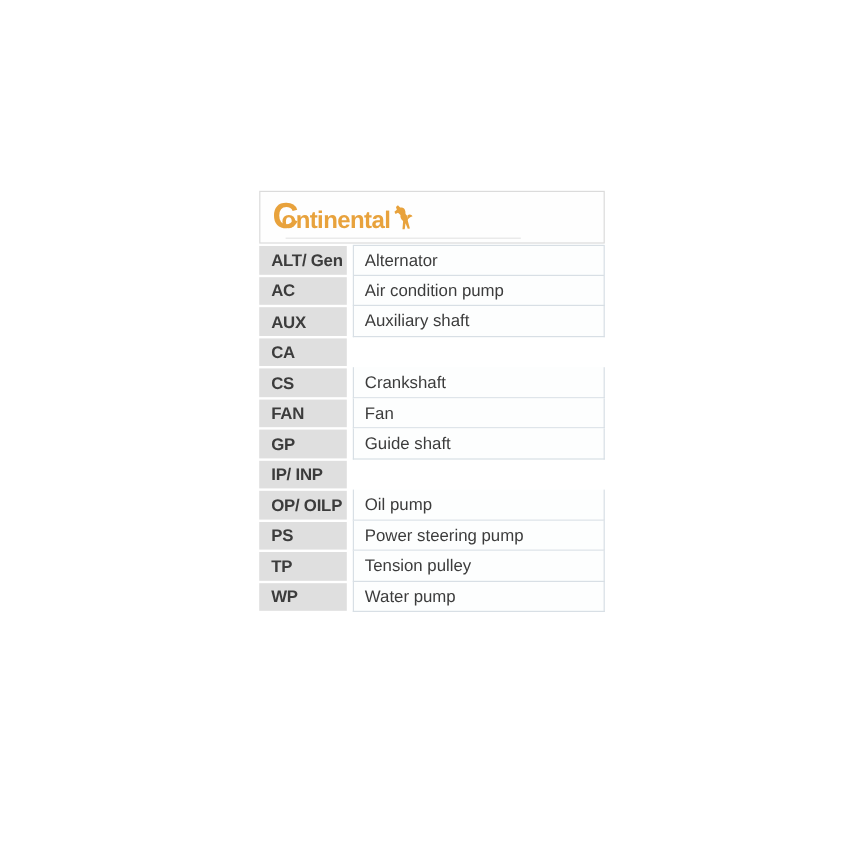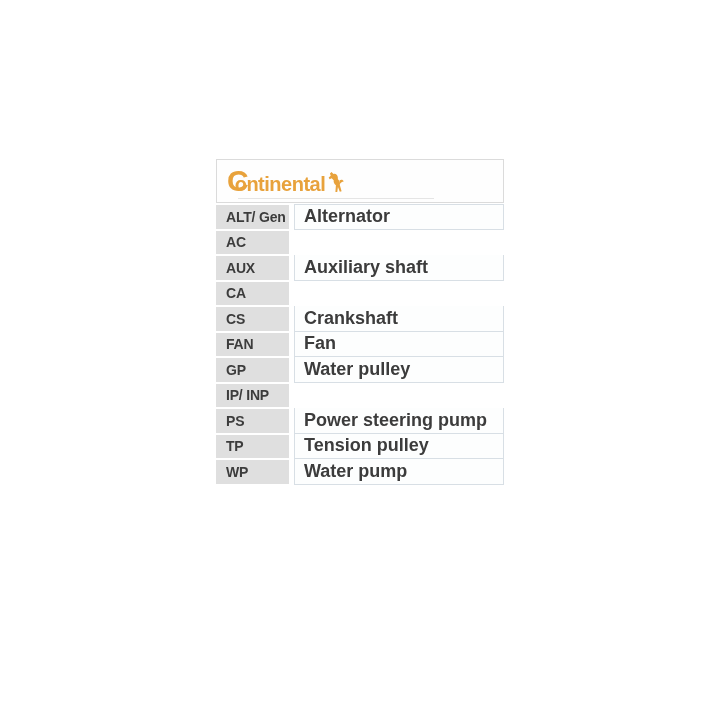--- a/index.html
+++ b/index.html
@@ -84,22 +84,22 @@
   .desc-cell {
     flex: 1;
     box-sizing: border-box;
     border-left: 1px solid var(--row-border, #D8DFE5);
     border-right: 1px solid var(--row-border, #D8DFE5);
     border-bottom: 1px solid var(--row-border, #D8DFE5);
     background: var(--desc-cell-bg, #FDFEFE);
     padding-left: 9px;
     display: flex;
     align-items: center;
-    font-size: 18px;
-    font-weight: 700;
+    font-size: 14px;
+    font-weight: 400;
     color: var(--text-color, #3C3C3C);
   }
   .row:first-child .desc-cell { border-top: 1px solid var(--row-border, #D8DFE5); }
 </style>
 </head>
 <body>
 
 <div class="panel">
   <div class="header">
     <div class="logo">
@@ -116,20 +116,21 @@
   </div>
   <div class="rows">
       <div class="row">
         <div class="abbr-cell">ALT/ Gen</div>
         <div class="col-gap"></div>
         <div class="desc-cell">Alternator</div>
       </div>
       <div class="row">
         <div class="abbr-cell">AC</div>
         <div class="col-gap"></div>
+        <div class="desc-cell">Air condition pump</div>
       </div>
       <div class="row">
         <div class="abbr-cell">AUX</div>
         <div class="col-gap"></div>
         <div class="desc-cell">Auxiliary shaft</div>
       </div>
       <div class="row">
         <div class="abbr-cell">CA</div>
         <div class="col-gap"></div>
       </div>
@@ -139,25 +140,30 @@
         <div class="desc-cell">Crankshaft</div>
       </div>
       <div class="row">
         <div class="abbr-cell">FAN</div>
         <div class="col-gap"></div>
         <div class="desc-cell">Fan</div>
       </div>
       <div class="row">
         <div class="abbr-cell">GP</div>
         <div class="col-gap"></div>
-        <div class="desc-cell">Water pulley</div>
+        <div class="desc-cell">Guide shaft</div>
       </div>
       <div class="row">
         <div class="abbr-cell">IP/ INP</div>
         <div class="col-gap"></div>
+      </div>
+      <div class="row">
+        <div class="abbr-cell">OP/ OILP</div>
+        <div class="col-gap"></div>
+        <div class="desc-cell">Oil pump</div>
       </div>
       <div class="row">
         <div class="abbr-cell">PS</div>
         <div class="col-gap"></div>
         <div class="desc-cell">Power steering pump</div>
       </div>
       <div class="row">
         <div class="abbr-cell">TP</div>
         <div class="col-gap"></div>
         <div class="desc-cell">Tension pulley</div>

